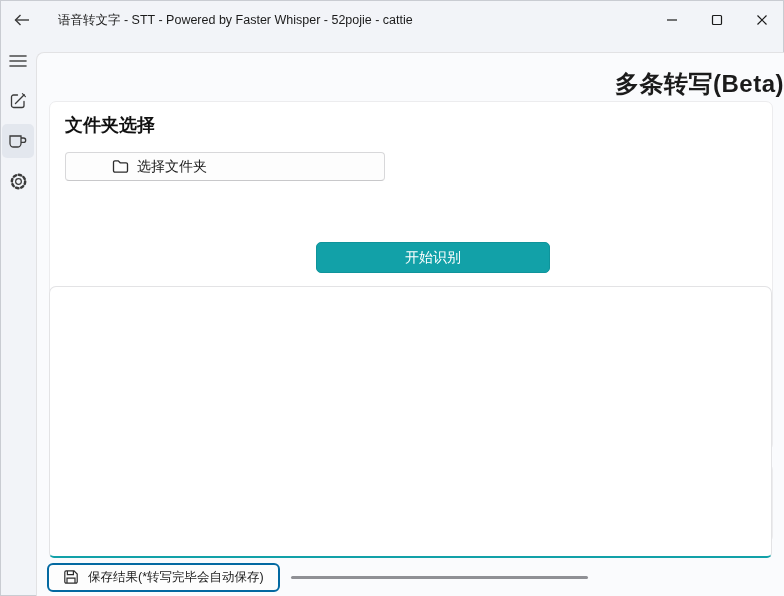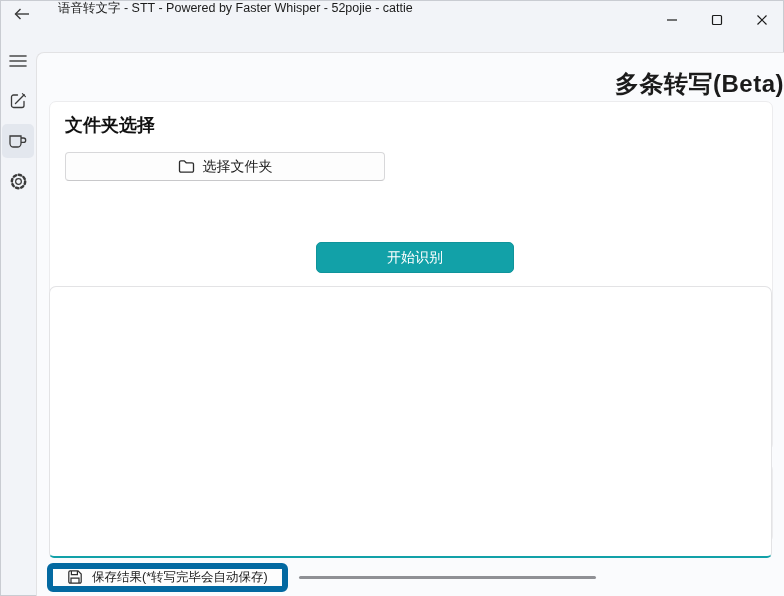--- a/index.html
+++ b/index.html
@@ -9,21 +9,21 @@
     background:#f2f4f8; color:#1b1b1b; overflow:hidden;
   }
   #window {
     position:relative; width:784px; height:596px;
     background:#f2f4f8; outline:1px solid #c9ccd2; outline-offset:-1px;
   }
 
   
   #titlebar {
     position:absolute; left:0; top:0; width:784px; height:40px;
-    display:flex; align-items:flex-start;
+    display:flex; align-items:center;
   }
   .back-btn {
     width:32px; height:28px; margin-left:6px; display:flex;
     align-items:center; justify-content:center; border-radius:4px; cursor:default;
   }
   .app-title { font-size:12.5px; color:#1b1b1b; margin-left:20px; white-space:nowrap; }
   .win-controls { position:absolute; right:0; top:0; height:40px; display:flex; }
   .win-btn { width:45px; height:40px; display:flex; align-items:center; justify-content:center; }
 
   
@@ -47,49 +47,49 @@
     background:#ffffff; border:1px solid #ececee; border-radius:7px;
     height:116px; padding:11px 15px;
   }
   .card.folder { flex:0 0 350px; }
   .card.model  { flex:1;font-style:italic; }
   .card-title { font-size:18px; font-weight:bold; color:#111; }
 
   .folder-btn {
     margin-top:15px; width:320px; height:29px;
     background:#fdfdfd; border:1px solid #d8d8da; border-bottom-color:#c8c8ca;
-    border-radius:4px; display:flex; align-items:center; justify-content:center; gap:8px;
-    font-size:14px; color:#1b1b1b; cursor:default;
+    border-radius:4px; display:flex; align-items:center; gap:8px;
+    font-size:14px; color:#1b1b1b; cursor:default;padding-left:46px;
   }
 
   .radio-row { display:flex; align-items:center; gap:10px; margin-top:10px; height:22px; }
   .radio-circle {
     width:19px; height:19px; border:1px solid #87878a; border-radius:50%;
     background:#fdfdfd; flex:0 0 19px;
   }
   .radio-label { font-size:14px; color:#1b1b1b; white-space:nowrap; }
 
   .start-btn {
-    position:absolute; left:279px; top:189px; width:198px; height:31px;
+    position:absolute; left:279px; top:189px; width:234px; height:31px;
     background:#12a1a8; border:1px solid #0f949b; border-radius:5px;
     color:#ffffff; font-size:14px; display:flex; align-items:center; justify-content:center;
     cursor:default;
   }
 
   .output-box {
     position:absolute; left:12px; top:233px; width:723px; height:272px;
     background:#ffffff; border:1px solid #e3e3e5; border-bottom:2.5px solid #12a1a8;
     border-radius:7px 7px 5px 5px; resize:none; outline:none;
     font-family:"Liberation Sans","DejaVu Sans",sans-serif; font-size:14px; padding:8px 10px;
   }
 
   .bottom-row { position:absolute; left:10px; top:509px; width:728px; height:30px;
     display:flex; align-items:center; }
   .save-btn {
-    height:29px; padding:0 14px; background:#fdfdfd; border:6px solid #0369a1;
+    height:29px; padding:0 14px; background:#fdfdfd; border:2px solid #0369a1;
     border-radius:6px; display:flex; align-items:center; gap:9px;
     font-size:12.5px; color:#1b1b1b; cursor:default; white-space:nowrap;
   }
   .progress-track {
     margin-left:11px; width:297px; height:3px; background:#8f9095; border-radius:2px;
   }
 
   svg { display:block; }
 </style>
 </head>

